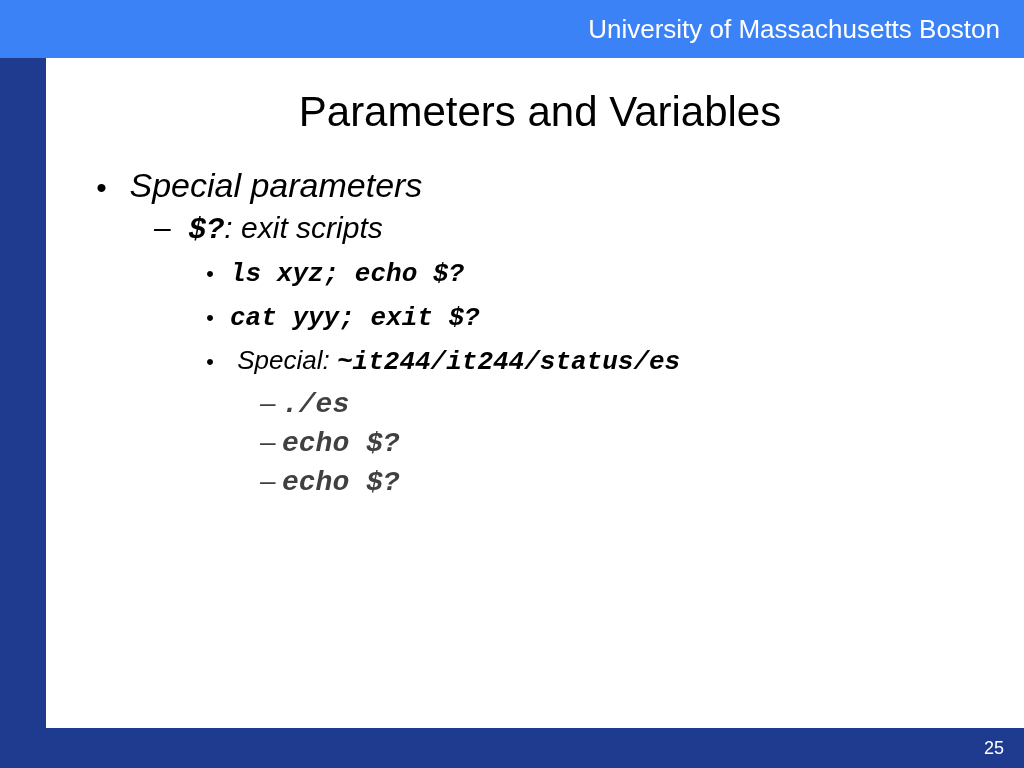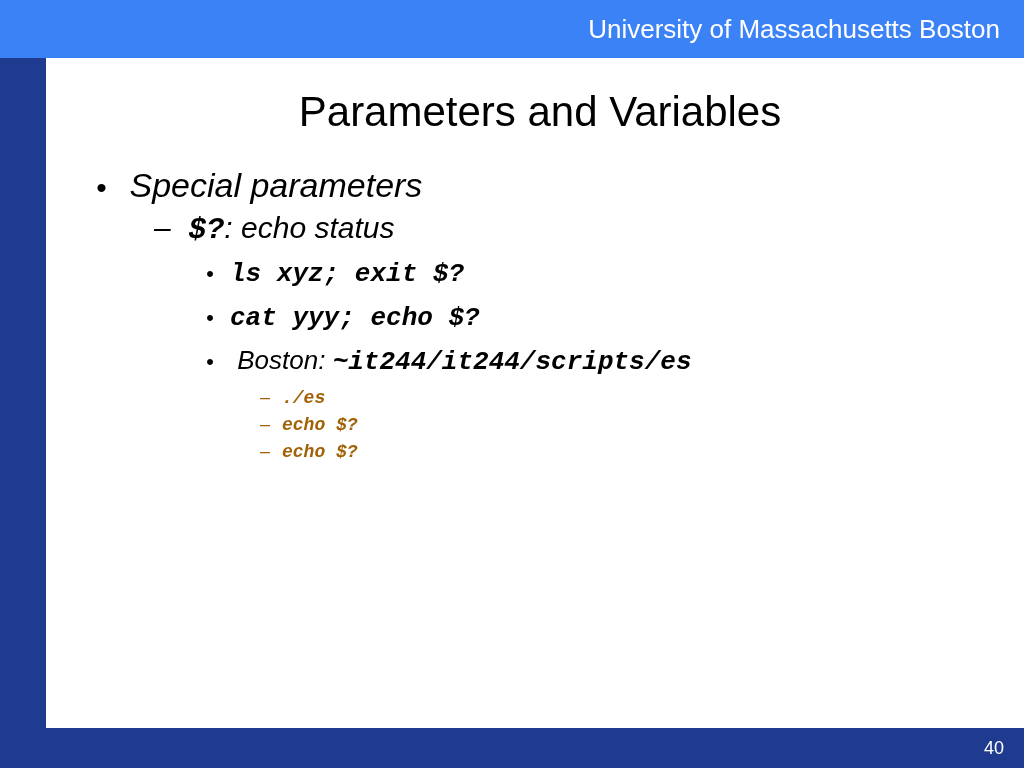--- a/index.html
+++ b/index.html
@@ -97,22 +97,22 @@
       padding-left: 52px;
       margin-top: 10px;
     }
     .level4 > li::before {
       content: "–";
       display: inline-block;
       width: 22px;
       margin-left: -22px;
     }
     .level4 > li {
-      font-size: 18px;
-      color: #a16207;
+      font-size: 28px;
+      color: #404040;
       margin-bottom: 6px;
     }
     .mono {
       font-family: "Courier New", Courier, monospace;
       font-weight: bold;
     }
     .footer {
       position: absolute;
       bottom: 0;
       right: 0;
@@ -134,34 +134,34 @@
 </div>
 
 <div class="content">
   <h1 class="title">Parameters and Variables</h1>
 
   <ul class="level1">
     <li>
       <span>Special parameters</span>
       <ul class="level2">
         <li>
-          <span class="mono">$?</span><span>: echo status</span>
+          <span class="mono">$?</span><span>: exit scripts</span>
           <ul class="level3">
-            <li><span class="mono">ls xyz; exit $?</span></li>
-            <li><span class="mono">cat yyy; echo $?</span></li>
+            <li><span class="mono">ls xyz; echo $?</span></li>
+            <li><span class="mono">cat yyy; exit $?</span></li>
             <li>
-              <span>Boston: </span><span class="mono">~it244/it244/scripts/es</span>
+              <span>Special: </span><span class="mono">~it244/it244/status/es</span>
               <ul class="level4">
                 <li><span class="mono">./es</span></li>
                 <li><span class="mono">echo $?</span></li>
                 <li><span class="mono">echo $?</span></li>
               </ul>
             </li>
           </ul>
         </li>
       </ul>
     </li>
   </ul>
 </div>
 
 <div class="footer">
-  <span class="page-num">40</span>
+  <span class="page-num">25</span>
 </div>
 
 </body></html>

